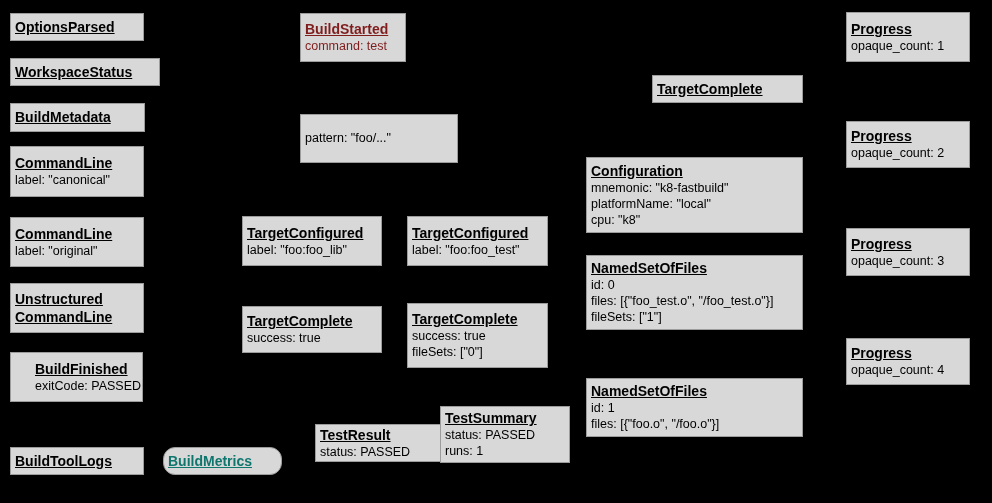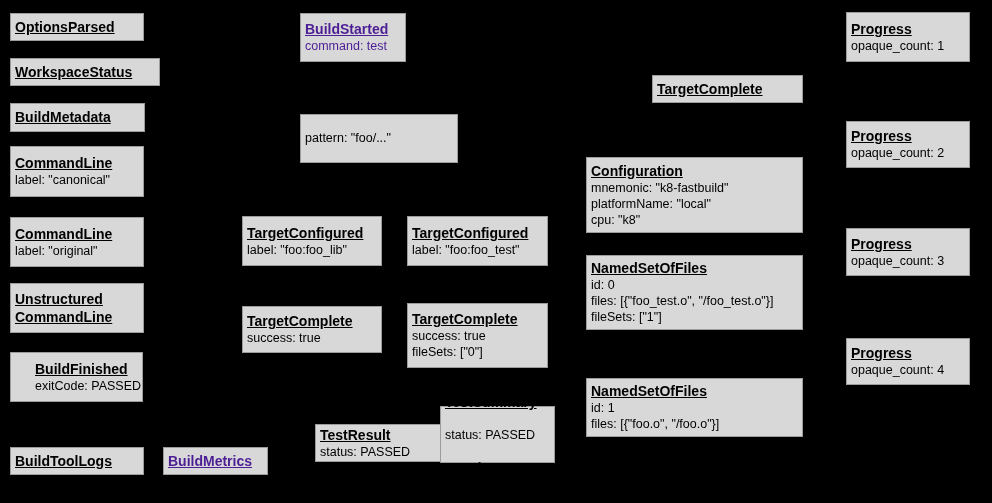--- a/index.html
+++ b/index.html
@@ -82,26 +82,26 @@
         <div class="node-title">
           <span>BuildFinished</span>
         </div>
         <div class="node-line">exitCode: PASSED</div>
       </div>
       <div class="node" style="left: 10px; top: 447px; width: 134px; height: 28px; background: rgb(216, 216, 216); border-color: rgb(156, 156, 156); color: rgb(0, 0, 0);">
         <div class="node-title">
           <span>BuildToolLogs</span>
         </div>
       </div>
-      <div class="node" style="left: 163px; top: 447px; width: 105px; height: 28px; background: rgb(216, 216, 216); border-color: rgb(156, 156, 156); color: #4c1d95;">
+      <div class="node" style="left: 163px; top: 447px; width: 119px; height: 28px; background: rgb(216, 216, 216); border-color: rgb(156, 156, 156); color: #0f766e; border-radius: 12px;">
         <div class="node-title">
           <span>BuildMetrics</span>
         </div>
       </div>
-      <div class="node" style="left: 300px; top: 13px; width: 106px; height: 49px; background: rgb(216, 216, 216); border-color: rgb(156, 156, 156); color: #4c1d95;">
+      <div class="node" style="left: 300px; top: 13px; width: 106px; height: 49px; background: rgb(216, 216, 216); border-color: rgb(156, 156, 156); color: #7f1d1d;">
         <div class="node-title">
           <span>BuildStarted</span>
         </div>
         <div class="node-line">command: test</div>
       </div>
       <div class="node" style="left: 300px; top: 114px; width: 158px; height: 49px; background: rgb(216, 216, 216); border-color: rgb(156, 156, 156); color: rgb(0, 0, 0);">
         <div class="node-line">pattern: "foo/..."</div>
       </div>
       <div class="node" style="left: 242px; top: 216px; width: 140px; height: 50px; background: rgb(216, 216, 216); border-color: rgb(156, 156, 156); color: rgb(0, 0, 0);">
         <div class="node-title">
@@ -127,21 +127,21 @@
         </div>
         <div class="node-line">success: true</div>
         <div class="node-line">fileSets: ["0"]</div>
       </div>
       <div class="node" style="left: 315px; top: 424px; width: 136px; height: 38px; background: rgb(216, 216, 216); border-color: rgb(156, 156, 156); color: rgb(0, 0, 0);">
         <div class="node-title">
           <span>TestResult</span>
         </div>
         <div class="node-line">status: PASSED</div>
       </div>
-      <div class="node" style="left: 440px; top: 406px; width: 115px; height: 57px; background: rgb(216, 216, 216); border-color: rgb(156, 156, 156); color: rgb(0, 0, 0); gap: 16px;">
+      <div class="node" style="left: 440px; top: 406px; width: 130px; height: 57px; background: rgb(216, 216, 216); border-color: rgb(156, 156, 156); color: rgb(0, 0, 0);">
         <div class="node-title">
           <span>TestSummary</span>
         </div>
         <div class="node-line">status: PASSED</div>
         <div class="node-line">runs: 1</div>
       </div>
       <div class="node" style="left: 652px; top: 75px; width: 151px; height: 28px; background: rgb(216, 216, 216); border-color: rgb(156, 156, 156); color: rgb(0, 0, 0);">
         <div class="node-title">
           <span>TargetComplete</span>
         </div>

